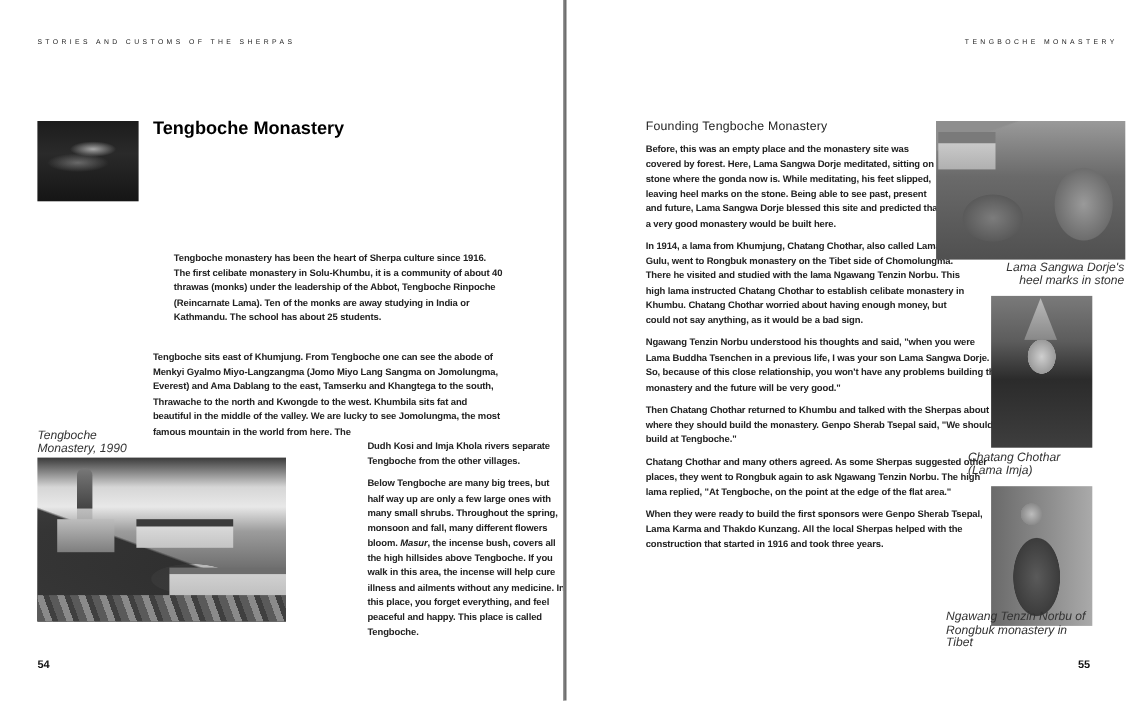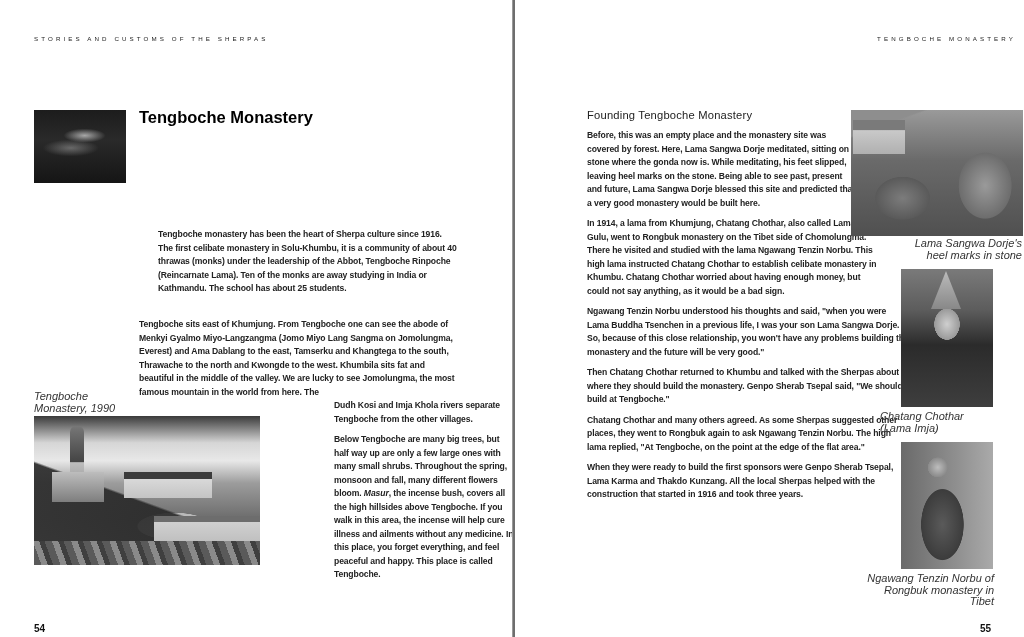--- a/index.html
+++ b/index.html
@@ -33,21 +33,21 @@
     position: absolute; font-size: 8.6px; line-height: 13.5px; color: #222;
     letter-spacing: -0.1px;
   }
   .body-text p { margin: 0; font-weight: bold; }
   .para-gap { margin-top: 7px !important; }
   .caption {
     position: absolute; font-size: 11px; line-height: 11.5px; font-style: italic;
     color: #333;
   }
   .page-num {
-    position: absolute; top: 599px; font-size: 10px; font-weight: bold; color: #111; margin-top: 24px;
+    position: absolute; top: 599px; font-size: 10px; font-weight: bold; color: #111;
   }
   .photo {
     position: absolute; overflow: hidden;
   }
   
   .photo-thumb {
     left: 34px; top: 110px; width: 92px; height: 73px;
     background:
       radial-gradient(ellipse 30px 10px at 55% 35%, rgba(210,210,210,0.75), rgba(0,0,0,0) 70%),
       radial-gradient(ellipse 40px 12px at 40% 52%, rgba(160,160,160,0.55), rgba(0,0,0,0) 70%),
@@ -182,19 +182,19 @@
 
   <div class="photo photo-chatang">
     <div class="hat"></div>
   </div>
   <div class="caption" style="left:880px; top:411px; width:114px; ">
     <div>Chatang Chothar</div>
     <div>(Lama Imja)</div>
   </div>
 
   <div class="photo photo-ngawang"></div>
-  <div class="caption" style="left:860px; top:573px; width:134px; text-align:right;">
+  <div class="caption" style="left:860px; top:556px; width:134px; ">
     <div>Ngawang Tenzin Norbu of</div>
     <div>Rongbuk monastery in Tibet</div>
   </div>
 
   <div class="page-num" style="left:980px;text-align:center;">55</div>
 </div>
 
 </body></html>

